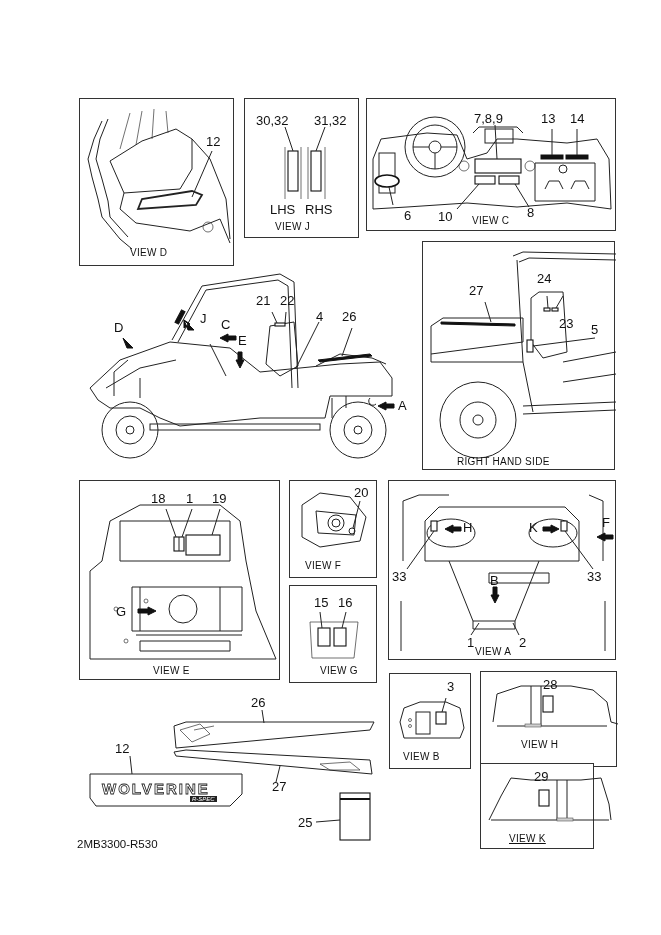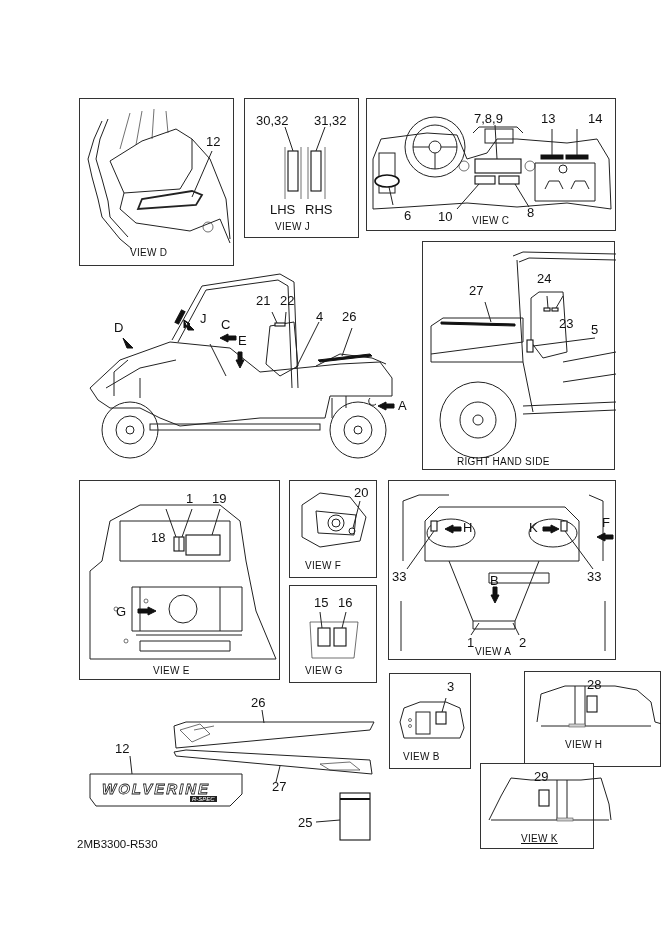--- a/index.html
+++ b/index.html
@@ -72,21 +72,21 @@
     <circle class="th" cx="163" cy="67" r="5"></circle>
     <line class="ln" x1="128" y1="26" x2="130" y2="60"></line>
     <line class="ln" x1="185" y1="30" x2="185" y2="56"></line>
     <line class="ln" x1="210" y1="30" x2="210" y2="56"></line>
     <line class="ln" x1="22" y1="88" x2="26" y2="106"></line>
     <line class="ln" x1="112" y1="85" x2="90" y2="110"></line>
     <line class="ln" x1="148" y1="85" x2="162" y2="108"></line>
   </svg>
   <span class="lbl" style="left:107px;top:13px;">7,8,9</span>
   <span class="lbl" style="left:174px;top:13px;">13</span>
-  <span class="lbl" style="left:221px;top:13px;">14</span>
+  <span class="lbl" style="left:203px;top:13px;">14</span>
   <span class="lbl" style="left:37px;top:110px;">6</span>
   <span class="lbl" style="left:71px;top:111px;">10</span>
   <span class="lbl" style="left:160px;top:107px;">8</span>
   <span class="vlbl" style="left:105px;top:115px;">VIEW C</span>
 </div>
 
 <div style="position:absolute;left:80px;top:268px;width:340px;height:200px;">
   <svg width="340" height="200">
 
     <path class="ln" d="M92 72 L122 18 L200 6 L214 14 L218 120"></path>
@@ -177,21 +177,21 @@
     <path class="ln" d="M60 106 L60 150 M140 106 L140 150 M56 154 L162 154"></path>
     <path class="ln" d="M60 160 L150 160 L150 170 L60 170 Z"></path>
     <circle class="th" cx="36" cy="128" r="2"></circle>
     <circle class="th" cx="46" cy="160" r="2"></circle>
     <circle class="th" cx="66" cy="120" r="2"></circle>
     <line class="ln" x1="86" y1="28" x2="96" y2="56"></line>
     <line class="ln" x1="112" y1="28" x2="102" y2="56"></line>
     <line class="ln" x1="140" y1="28" x2="132" y2="54"></line>
     <path class="dk" d="M76 130 L68 126 L68 128 L58 128 L58 132 L68 132 L68 134 Z"></path>
   </svg>
-  <span class="lbl" style="left:71px;top:11px;margin-top:39px;">18</span>
+  <span class="lbl" style="left:71px;top:11px;">18</span>
   <span class="lbl" style="left:106px;top:11px;">1</span>
   <span class="lbl" style="left:132px;top:11px;">19</span>
   <span class="lbl" style="left:36px;top:124px;">G</span>
   <span class="vlbl" style="left:73px;top:183px;">VIEW E</span>
 </div>
 
 <div class="panel" style="left:289px;top:480px;width:88px;height:98px;">
   <svg width="88" height="98">
     <path class="ln" d="M12 24 L30 12 L60 16 L76 36 L70 60 L30 66 L12 56 Z"></path>
     <path class="ln" d="M26 30 L66 34 L64 54 L28 52 Z"></path>
@@ -207,21 +207,21 @@
 <div class="panel" style="left:289px;top:585px;width:88px;height:98px;">
   <svg width="88" height="98">
     <path class="th" d="M20 36 L22 72 L64 72 L68 36 Z"></path>
     <rect class="bx" x="28" y="42" width="12" height="18"></rect>
     <rect class="bx" x="44" y="42" width="12" height="18"></rect>
     <line class="ln" x1="30" y1="26" x2="32" y2="42"></line>
     <line class="ln" x1="56" y1="26" x2="52" y2="42"></line>
   </svg>
   <span class="lbl" style="left:24px;top:10px;text-align:center;">15</span>
   <span class="lbl" style="left:48px;top:10px;">16</span>
-  <span class="vlbl" style="left:15px;top:78px;">VIEW G</span>
+  <span class="vlbl" style="left:30px;top:78px;">VIEW G</span>
 </div>
 
 <div class="panel" style="left:388px;top:480px;width:228px;height:180px;">
   <svg width="228" height="180">
     <path class="ln" d="M14 20 L30 14 L60 14 M200 14 L214 20 L214 80 M14 20 L14 80"></path>
     <path class="ln" d="M50 26 L176 26 L190 40 L190 80 L36 80 L36 40 Z"></path>
     <ellipse class="ln" cx="62" cy="52" rx="24" ry="14"></ellipse>
     <ellipse class="ln" cx="164" cy="52" rx="24" ry="14"></ellipse>
     <rect class="bx" x="42" y="40" width="6" height="10"></rect>
     <rect class="bx" x="172" y="40" width="6" height="10"></rect>
@@ -255,42 +255,42 @@
     <rect class="ln" x="26" y="38" width="14" height="22"></rect>
     <rect class="bx" x="46" y="38" width="10" height="12"></rect>
     <line class="ln" x1="56" y1="24" x2="52" y2="38"></line>
     <circle class="th" cx="20" cy="46" r="1.5"></circle>
     <circle class="th" cx="20" cy="52" r="1.5"></circle>
   </svg>
   <span class="lbl" style="left:57px;top:6px;">3</span>
   <span class="vlbl" style="left:13px;top:76px;">VIEW B</span>
 </div>
 
-<div class="panel" style="left:480px;top:671px;width:137px;height:96px;margin-left:44px;">
+<div class="panel" style="left:480px;top:671px;width:137px;height:96px;">
   <svg width="137" height="84">
     <path class="ln" d="M12 50 L16 22 L40 14 L90 14 L112 18 L126 30 L130 50 L137 52"></path>
     <path class="ln" d="M50 14 L50 54 M60 14 L60 54"></path>
     <path class="ln" d="M16 54 L126 54"></path>
     <rect class="bx" x="62" y="24" width="10" height="16"></rect>
     <rect class="gr" x="44" y="52" width="16" height="3"></rect>
   </svg>
   <span class="lbl" style="left:62px;top:6px;">28</span>
   <span class="vlbl" style="left:40px;top:66px;">VIEW H</span>
 </div>
 
 <div class="panel" style="left:480px;top:763px;width:114px;height:86px;">
   <svg width="137" height="86">
     <path class="ln" d="M8 56 L20 32 L30 14 L50 16 L100 16 L120 14 L128 40 L130 56"></path>
     <path class="ln" d="M76 16 L76 56 M86 16 L86 56"></path>
     <path class="ln" d="M10 56 L128 56"></path>
     <rect class="bx" x="58" y="26" width="10" height="16"></rect>
     <rect class="gr" x="76" y="54" width="16" height="3"></rect>
   </svg>
   <span class="lbl" style="left:53px;top:6px;">29</span>
-  <span class="vlbl" style="left:40px;top:68px;text-decoration:underline;">VIEW K</span>
+  <span class="vlbl" style="left:28px;top:68px;text-decoration:underline;">VIEW K</span>
 </div>
 
 <div style="position:absolute;left:80px;top:690px;width:300px;height:160px;">
   <svg width="300" height="160">
 
     <path class="ln" d="M94 36 L106 32 L294 32 L290 40 L96 58 Z"></path>
     <path class="th" d="M100 40 L120 34 L130 44 L112 52 Z M114 40 L134 36"></path>
 
     <path class="ln" d="M94 62 L106 60 L290 70 L292 84 L96 66 Z"></path>
     <path class="th" d="M240 74 L270 72 L280 80 L250 80 Z"></path>
@@ -302,17 +302,17 @@
 
     <line class="ln" x1="182" y1="20" x2="184" y2="33"></line>
     <line class="ln" x1="200" y1="76" x2="196" y2="92"></line>
     <line class="ln" x1="50" y1="66" x2="52" y2="84"></line>
     <line class="ln" x1="236" y1="132" x2="260" y2="130"></line>
   </svg>
   <span class="lbl" style="left:171px;top:6px;">26</span>
   <span class="lbl" style="left:192px;top:90px;">27</span>
   <span class="lbl" style="left:35px;top:52px;">12</span>
   <span class="lbl" style="left:218px;top:126px;">25</span>
-  <span style="position:absolute;left:22px;top:90px;font-size:15px;font-style:italic;letter-spacing:2px;color:#fff;-webkit-text-stroke:0.8px #222;font-weight:bold;">WOLVERINE</span>
+  <span style="position:absolute;left:22px;top:90px;font-size:15px;letter-spacing:2px;color:#fff;-webkit-text-stroke:0.8px #222;font-weight:bold;">WOLVERINE</span>
   <span style="position:absolute;left:110px;top:106px;font-size:6px;font-style:italic;background:#222;color:#fff;padding:0 2px;">R-SPEC</span>
 </div>
 
 <span class="code">2MB3300-R530</span>
 
 </body></html>

